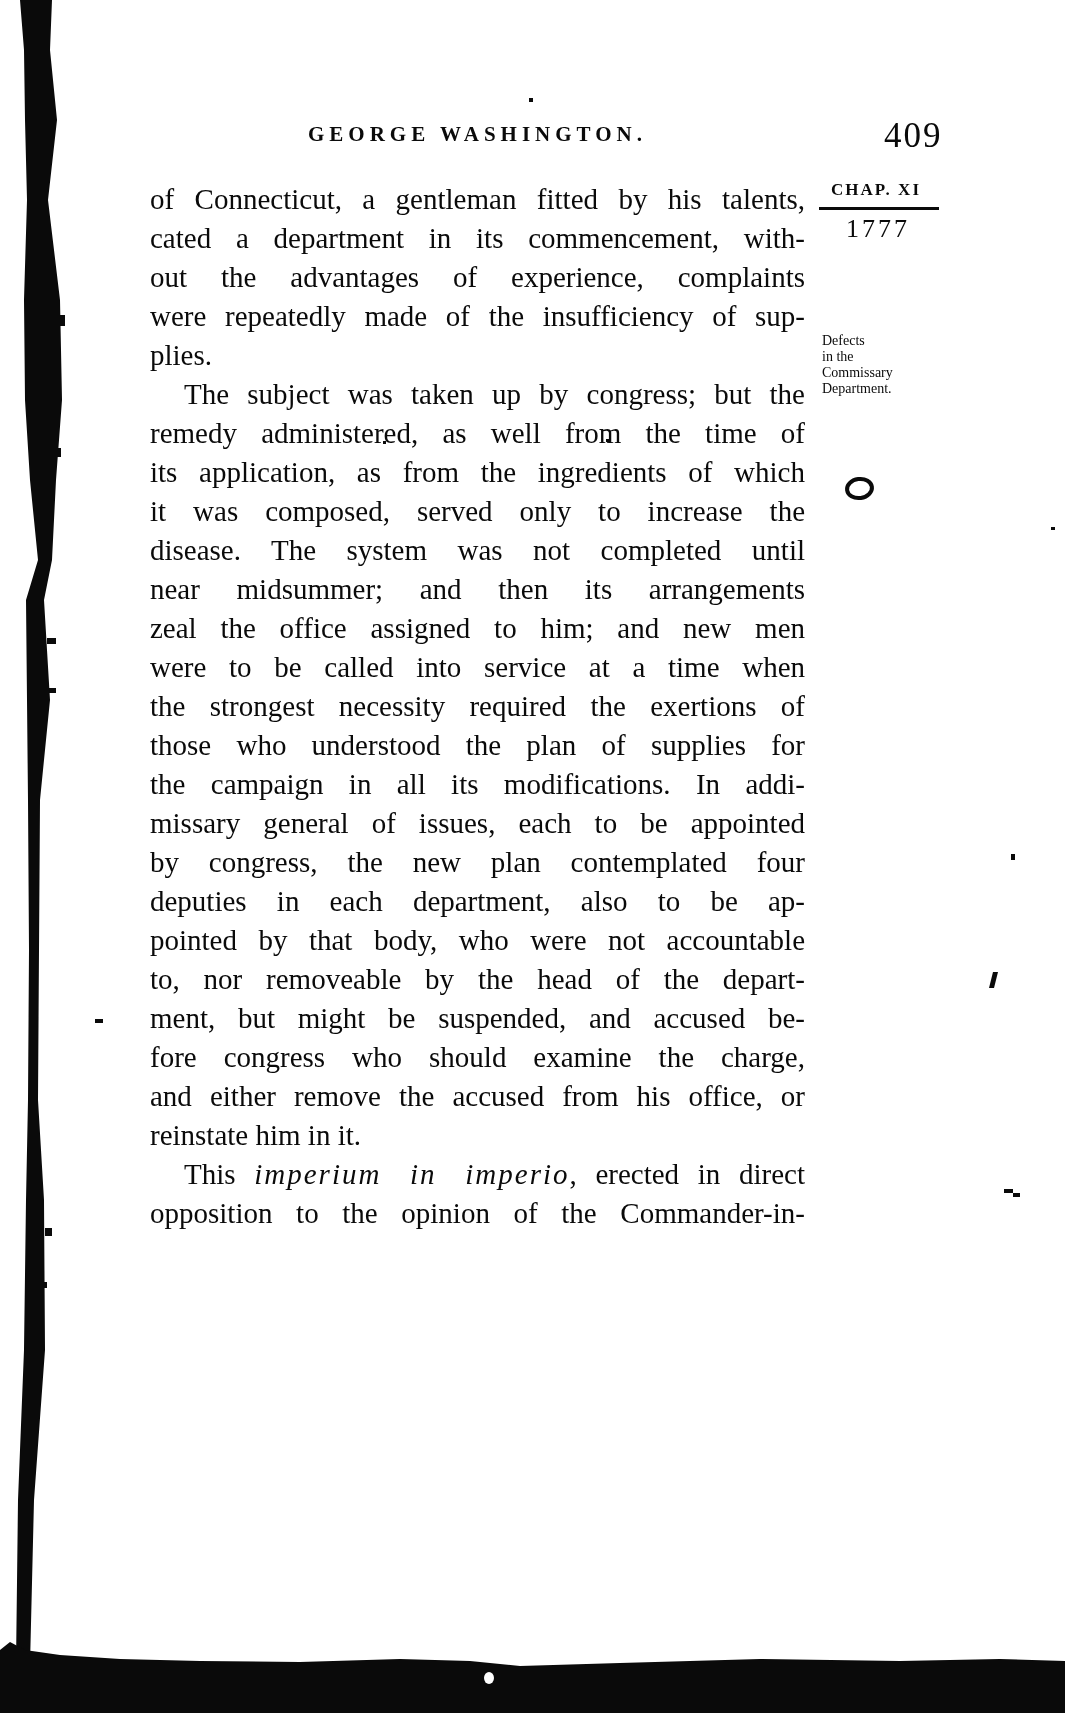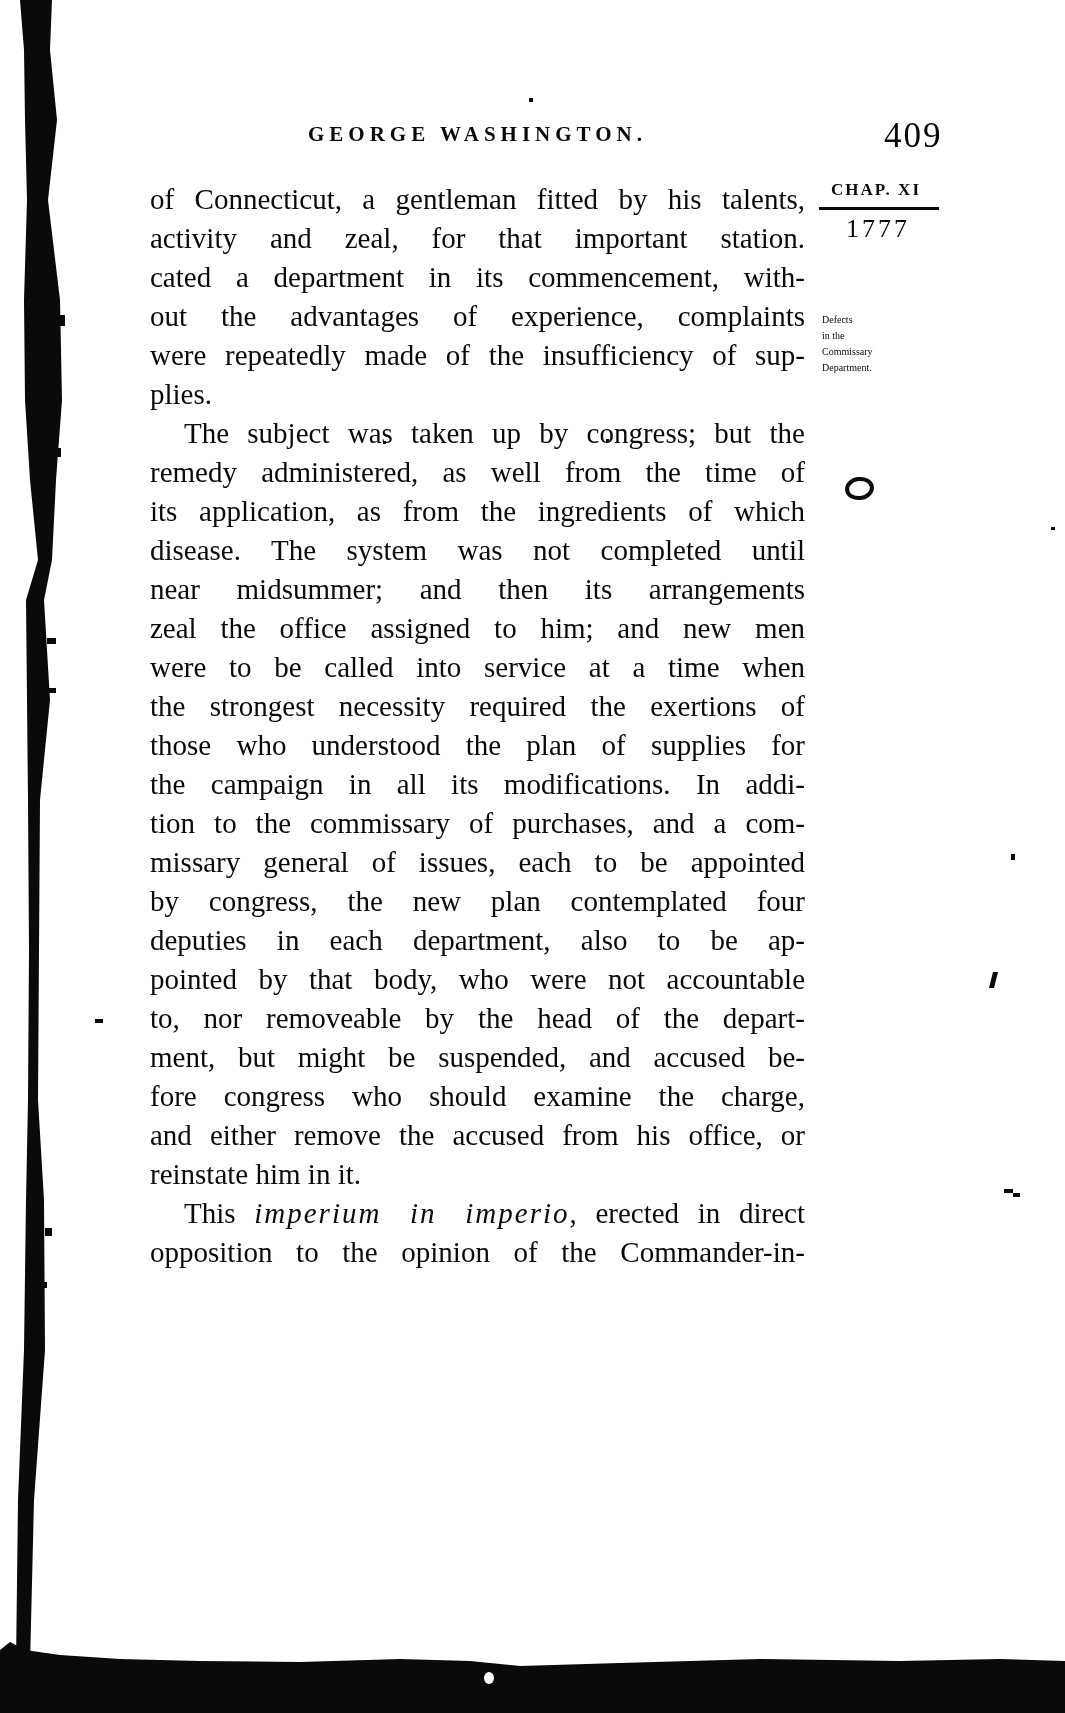--- a/index.html
+++ b/index.html
@@ -30,22 +30,22 @@
   }
   .chapter-rule {
     position:absolute; left:819px; top:207px;
     width:120px; height:3px; background:#0a0a0a;
   }
   .year-label {
     position:absolute; left:846px; top:214px;
     font-size:26px; letter-spacing:3px;
   }
   .margin-note {
-    position:absolute; left:822px; top:312px;
-    width:140px; font-size:10px; line-height:16px;
+    position:absolute; left:822px; top:333px;
+    width:140px; font-size:14px; line-height:16px;
   }
   .circle-mark {
     position:absolute; left:845px; top:477px;
     width:21px; height:15px;
     border:4px solid #0a0a0a; border-radius:50%;
     transform:rotate(-8deg);
   }
 
   
   .body-text {
@@ -112,36 +112,35 @@
     <div>Defects</div>
     <div>in the</div>
     <div>Commissary</div>
     <div>Department.</div>
   </div>
 
   <div class="circle-mark"></div>
 
   <div class="body-text">
     <div class="tline">of Connecticut, a gentleman fitted by his talents,</div>
-    <div class="tline">activity and zeal, for that important station.</div>
     <div class="tline">cated a department in its commencement, with-</div>
     <div class="tline">out the advantages of experience, complaints</div>
     <div class="tline">were repeatedly made of the insufficiency of sup-</div>
     <div class="tline short">plies.</div>
     <div class="tline indent">The subject was taken up by congress; but the</div>
     <div class="tline">remedy administered, as well from the time of</div>
     <div class="tline">its application, as from the ingredients of which</div>
+    <div class="tline">it was composed, served only to increase the</div>
     <div class="tline">disease.  The system was not completed until</div>
     <div class="tline">near midsummer; and then its arrangements</div>
     <div class="tline">zeal the office assigned to him; and new men</div>
     <div class="tline">were to be called into service at a time when</div>
     <div class="tline">the strongest necessity required the exertions of</div>
     <div class="tline">those who understood the plan of supplies for</div>
     <div class="tline">the campaign in all its modifications.  In addi-</div>
-    <div class="tline">tion to the commissary of purchases, and a com-</div>
     <div class="tline">missary general of issues, each to be appointed</div>
     <div class="tline">by congress, the new plan contemplated four</div>
     <div class="tline">deputies in each department, also to be ap-</div>
     <div class="tline">pointed by that body, who were not accountable</div>
     <div class="tline">to, nor removeable by the head of the depart-</div>
     <div class="tline">ment, but might be suspended, and accused be-</div>
     <div class="tline">fore congress who should examine the charge,</div>
     <div class="tline">and either remove the accused from his office, or</div>
     <div class="tline short">reinstate him in it.</div>
     <div class="tline indent">

